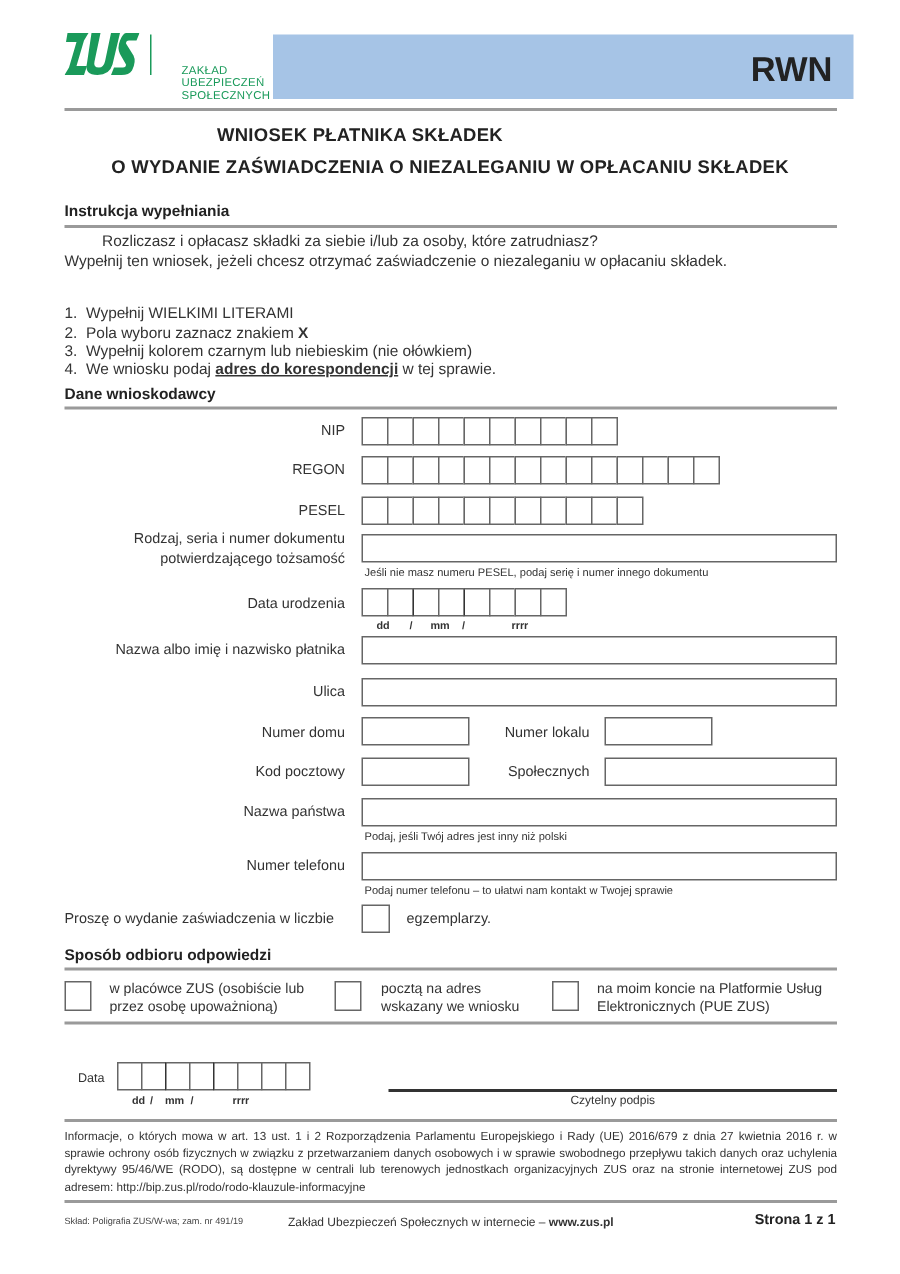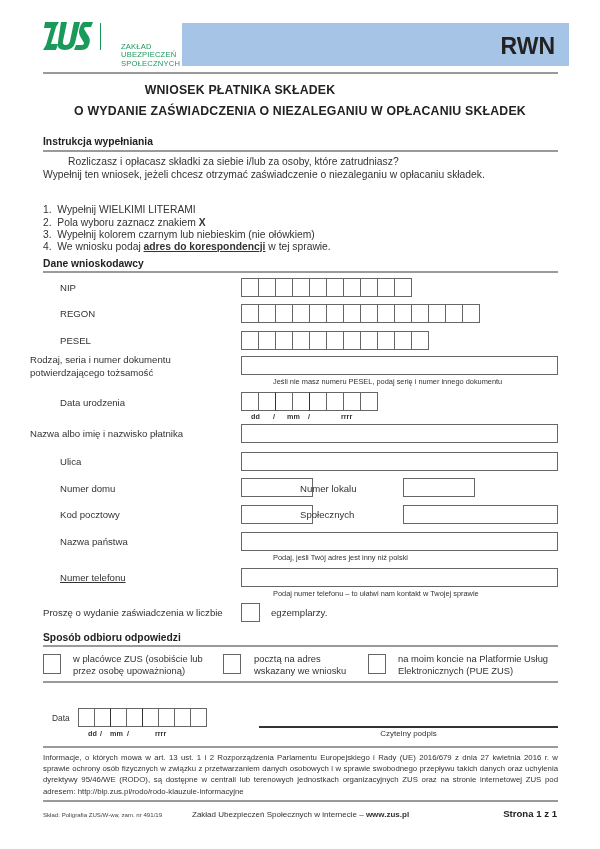--- a/index.html
+++ b/index.html
@@ -16,22 +16,22 @@
   .hr-top { left: 43px; top: 72px; width: 515px; height: 2px; background: #9a9a9a; }
 
   
   .title1 { left: 0; width: 480px; top: 83px; text-align: center; font-weight: bold; font-size: 12.3px; letter-spacing: 0.2px; }
   .title2 { left: 0; width: 600px; top: 104px; text-align: center; font-weight: bold; font-size: 12.3px; letter-spacing: 0.2px; }
 
   .sec-title { font-weight: bold; font-size: 10.3px; }
   .sec-line { height: 2px; background: #9a9a9a; }
 
   .txt { font-size: 10.3px; color: #333; }
-  .lbl { font-size: 9.6px; color: #333; text-align: left; }
-  .hint { font-size: 7.4px; color: #333; margin-left: 30px; }
+  .lbl { font-size: 9.6px; color: #333; text-align: right; }
+  .hint { font-size: 7.4px; color: #333; }
 
   .box { border: 1px solid #666; background: #fff; }
   .cells { display: flex; }
   .cell { width: 18px; height: 19px; border: 1px solid #666; margin-left: -1px; background: #fff; }
   .cell:first-child { margin-left: 0; }
   .cell.sep { border-left: 1.6px solid #333; }
 
   .date-lab { font-size: 7.2px; font-weight: bold; color: #333; }
   .chk { width: 18px; height: 20px; border: 1px solid #666; background: #fff; }
 
@@ -176,21 +176,21 @@
 
 <div class="abs lbl" style="left:60px; width:170px; top:509px;">Kod pocztowy</div>
 <div class="abs box" style="left:241px; top:505px; width:72px; height:19px;"></div>
 <div class="abs lbl" style="left:300px; width:93px; top:509px;">Społecznych</div>
 <div class="abs box" style="left:403px; top:505px; width:155px; height:19px;"></div>
 
 <div class="abs lbl" style="left:60px; width:170px; top:536px;">Nazwa państwa</div>
 <div class="abs box" style="left:241px; top:532px; width:317px; height:19px;"></div>
 <div class="abs hint" style="left:243px; top:553px;">Podaj, jeśli Twój adres jest inny niż polski</div>
 
-<div class="abs lbl" style="left:60px; width:170px; top:572px;text-decoration:underline;">Numer telefonu</div>
+<div class="abs lbl" style="left:60px; width:170px; top:572px;">Numer telefonu</div>
 <div class="abs box" style="left:241px; top:568px; width:317px; height:19px;"></div>
 <div class="abs hint" style="left:243px; top:589px;">Podaj numer telefonu – to ułatwi nam kontakt w Twojej sprawie</div>
 
 <div class="abs txt" style="left:43px; top:607px; font-size:9.6px;">Proszę o wydanie zaświadczenia w liczbie</div>
 <div class="abs box" style="left:241px; top:603px; width:19px; height:19px;"></div>
 <div class="abs txt" style="left:271px; top:607px; font-size:9.6px;">egzemplarzy.</div>
 
 <div class="abs sec-title" style="left:43px; top:632px;">Sposób odbioru odpowiedzi</div>
 <div class="abs sec-line" style="left:43px; top:645px; width:515px;"></div>
 

